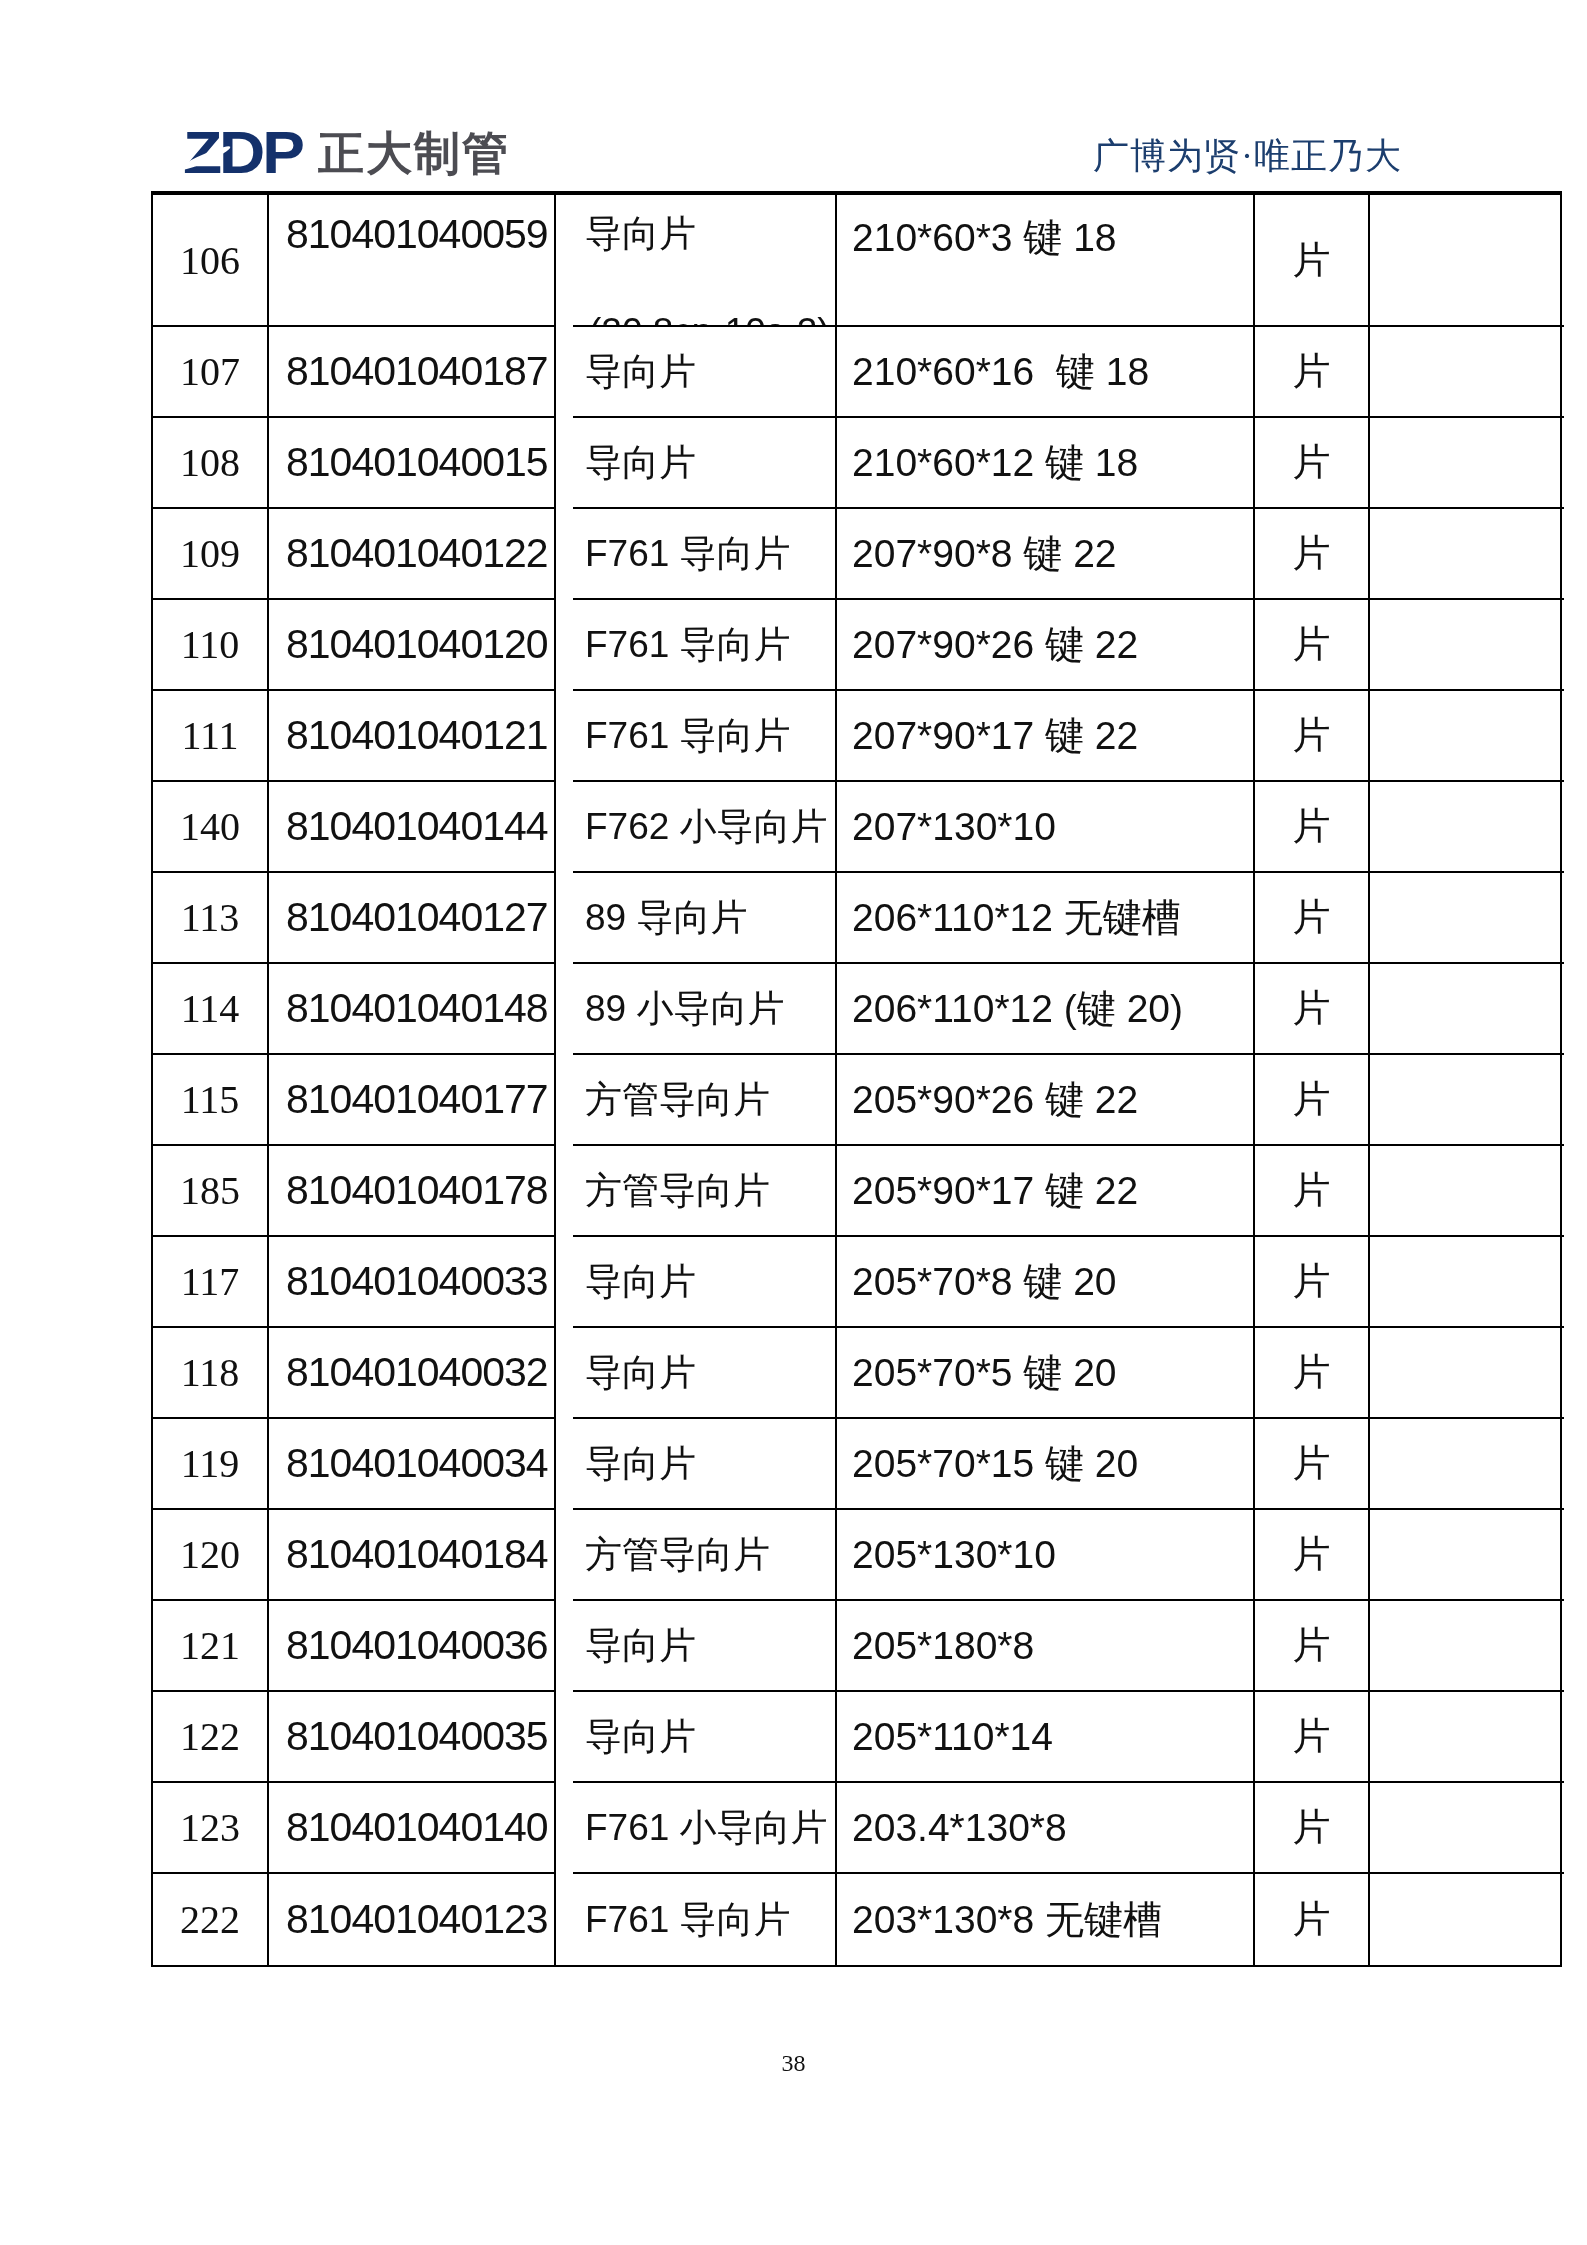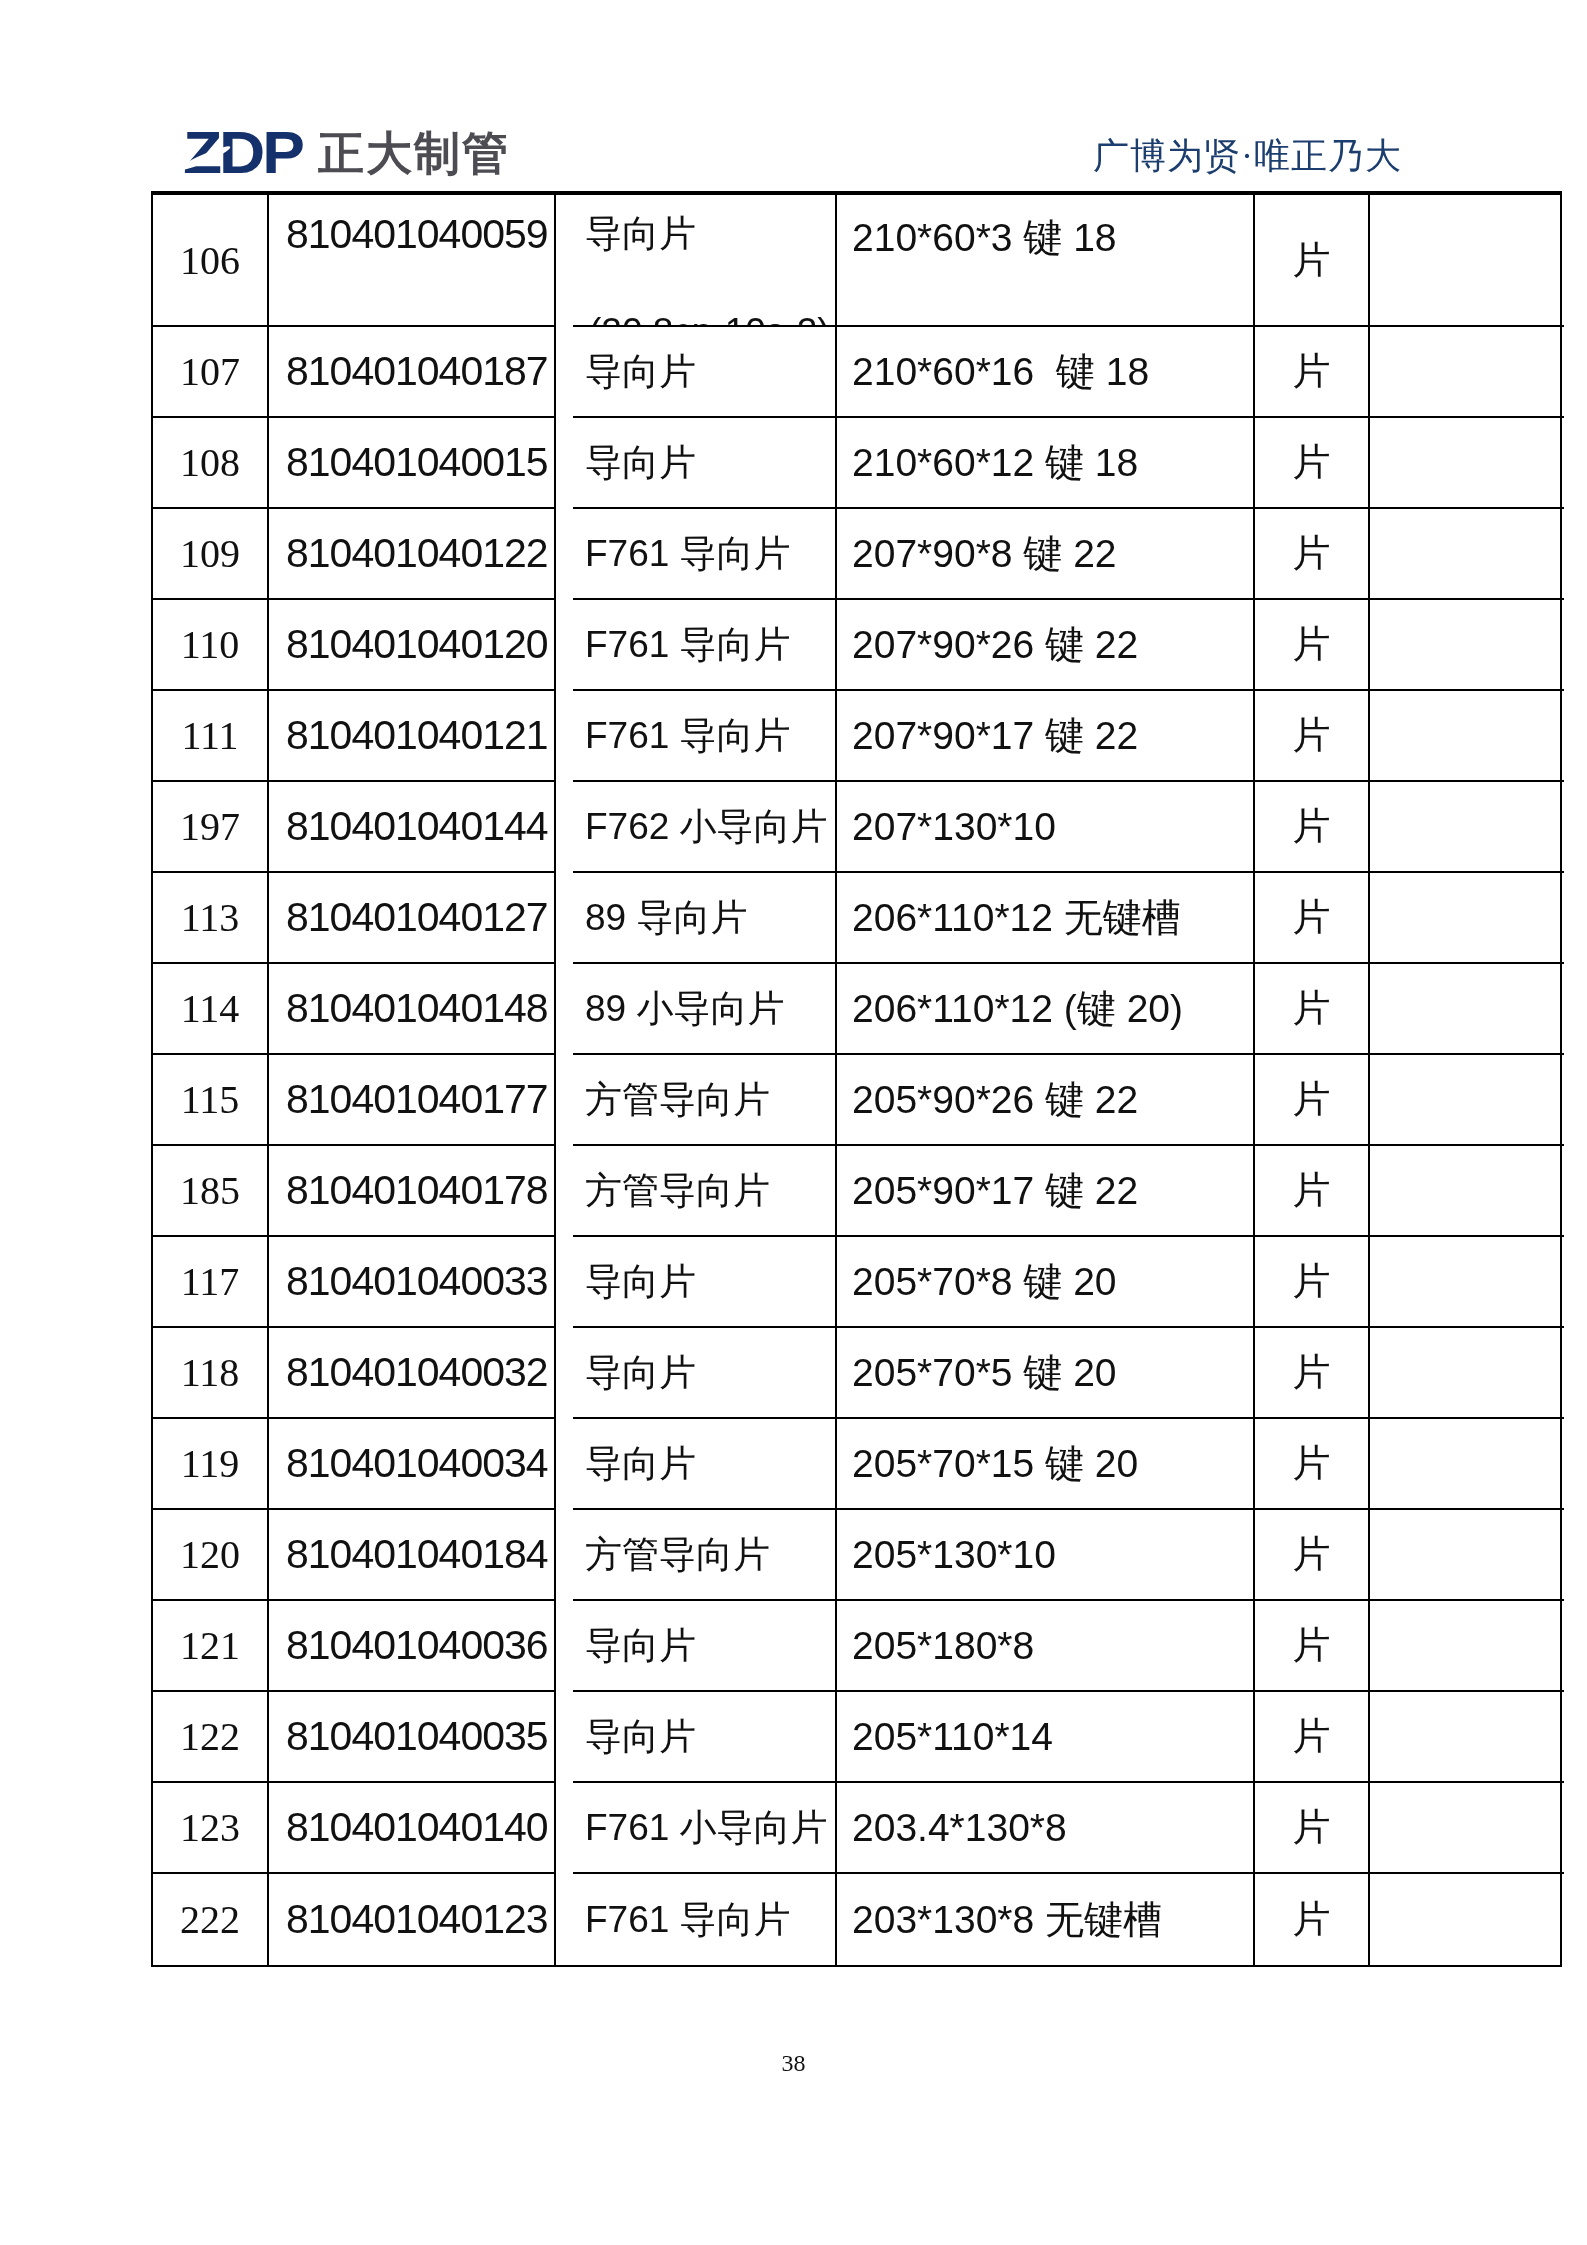--- a/index.html
+++ b/index.html
@@ -160,21 +160,21 @@
       </div>
       <div class="row">
         <div class="cell c-no">111</div>
         <div class="cell c-code">810401040121</div>
         <div class="cell c-name"><div>F761 导向片</div></div>
         <div class="cell c-spec">207*90*17 键 22</div>
         <div class="cell c-unit">片</div>
         <div class="cell c-blank"></div>
       </div>
       <div class="row">
-        <div class="cell c-no">197</div>
+        <div class="cell c-no">140</div>
         <div class="cell c-code">810401040144</div>
         <div class="cell c-name"><div>F762 小导向片</div></div>
         <div class="cell c-spec">207*130*10</div>
         <div class="cell c-unit">片</div>
         <div class="cell c-blank"></div>
       </div>
       <div class="row">
         <div class="cell c-no">113</div>
         <div class="cell c-code">810401040127</div>
         <div class="cell c-name"><div>89 导向片</div></div>

